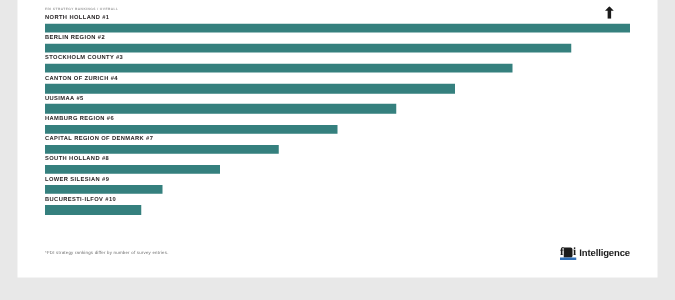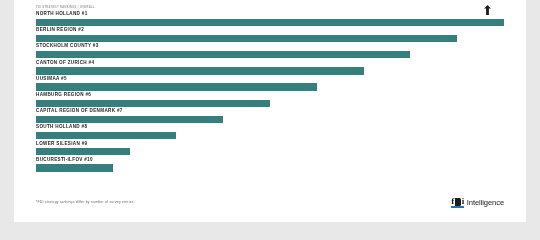--- a/index.html
+++ b/index.html
@@ -145,21 +145,21 @@
   }
   .logo-i {
     font-size: 9px;
     font-weight: 700;
     color: #1b1b1b;
     line-height: 9px;
     font-family: "Liberation Serif", serif;
   }
   #logo-word {
     font-size: 7.6px;
-    font-weight: 400;
+    font-weight: 700;
     color: #1b1b1b;
     letter-spacing: -0.1px;
     line-height: 9px;
   }
 </style>
 </head>
 <body>
 
 <div id="card">
 

